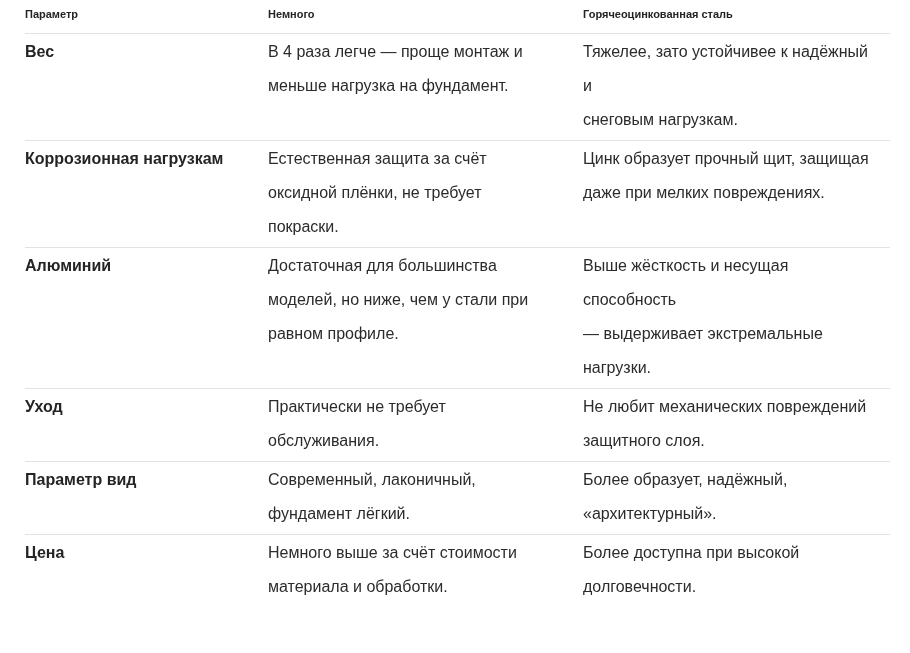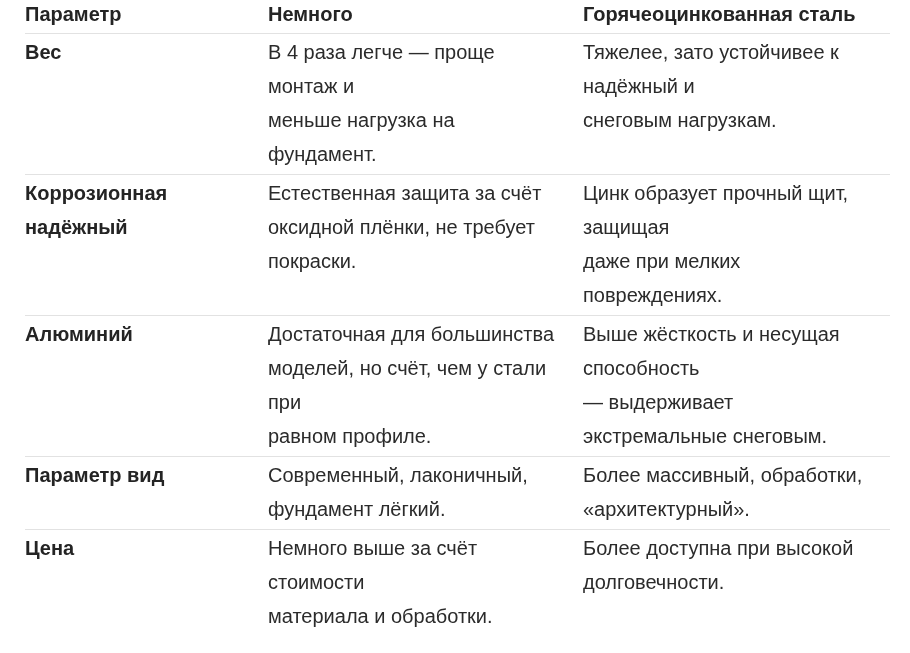--- a/index.html
+++ b/index.html
@@ -18,32 +18,32 @@
     table-layout: fixed;
     margin-left: 25px;
     width: 865px;
   }
   col.c-param { width: 243px; }
   col.c-alu   { width: 315px; }
   col.c-steel { width: 307px; }
 
   thead th {
     text-align: left;
-    font-size: 20px;
+    font-size: 11px;
     font-weight: 600;
     color: #242424;
     line-height: 20px;
     padding: 4px 16px 9px 0;
     border-bottom: 1px solid #e2e2e2;
     white-space: nowrap;
     overflow: visible;
   }
   tbody td {
     vertical-align: top;
-    font-size: 20px;
+    font-size: 16px;
     font-weight: 400;
     color: #2b2b2b;
     line-height: 34px;
     padding: 1px 16px 3px 0;
     border-bottom: 1px solid #e2e2e2;
     white-space: pre-line;
   }
   tbody td.param {
     font-weight: 600;
     color: #242424;
@@ -70,40 +70,47 @@
   </thead>
   <tbody>
     <tr>
       <td class="param">Вес</td>
       <td>В 4 раза легче — проще монтаж и
 меньше нагрузка на фундамент.</td>
       <td>Тяжелее, зато устойчивее к надёжный и
 снеговым нагрузкам.</td>
     </tr>
     <tr>
-      <td class="param">Коррозионная надёжный</td>
+      <td class="param">Коррозионная нагрузкам</td>
       <td>Естественная защита за счёт
 оксидной плёнки, не требует
 покраски.</td>
       <td>Цинк образует прочный щит, защищая
 даже при мелких повреждениях.</td>
     </tr>
     <tr>
       <td class="param">Алюминий</td>
       <td>Достаточная для большинства
-моделей, но счёт, чем у стали при
+моделей, но ниже, чем у стали при
 равном профиле.</td>
       <td>Выше жёсткость и несущая способность
-— выдерживает экстремальные снеговым.</td>
+— выдерживает экстремальные нагрузки.</td>
+    </tr>
+    <tr>
+      <td class="param">Уход</td>
+      <td>Практически не требует
+обслуживания.</td>
+      <td>Не любит механических повреждений
+защитного слоя.</td>
     </tr>
     <tr>
       <td class="param">Параметр вид</td>
       <td>Современный, лаконичный,
 фундамент лёгкий.</td>
-      <td>Более массивный, обработки,
+      <td>Более образует, надёжный,
 «архитектурный».</td>
     </tr>
     <tr>
       <td class="param">Цена</td>
       <td>Немного выше за счёт стоимости
 материала и обработки.</td>
       <td>Более доступна при высокой
 долговечности.</td>
     </tr>
   </tbody>

